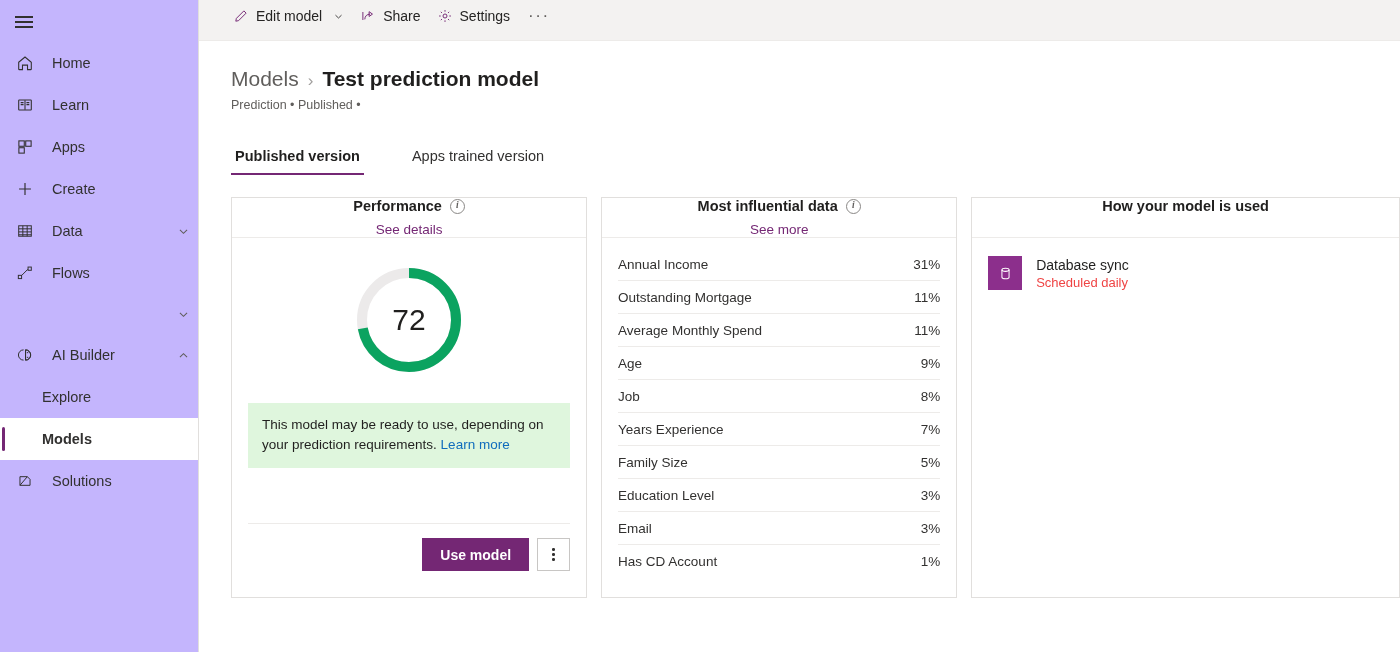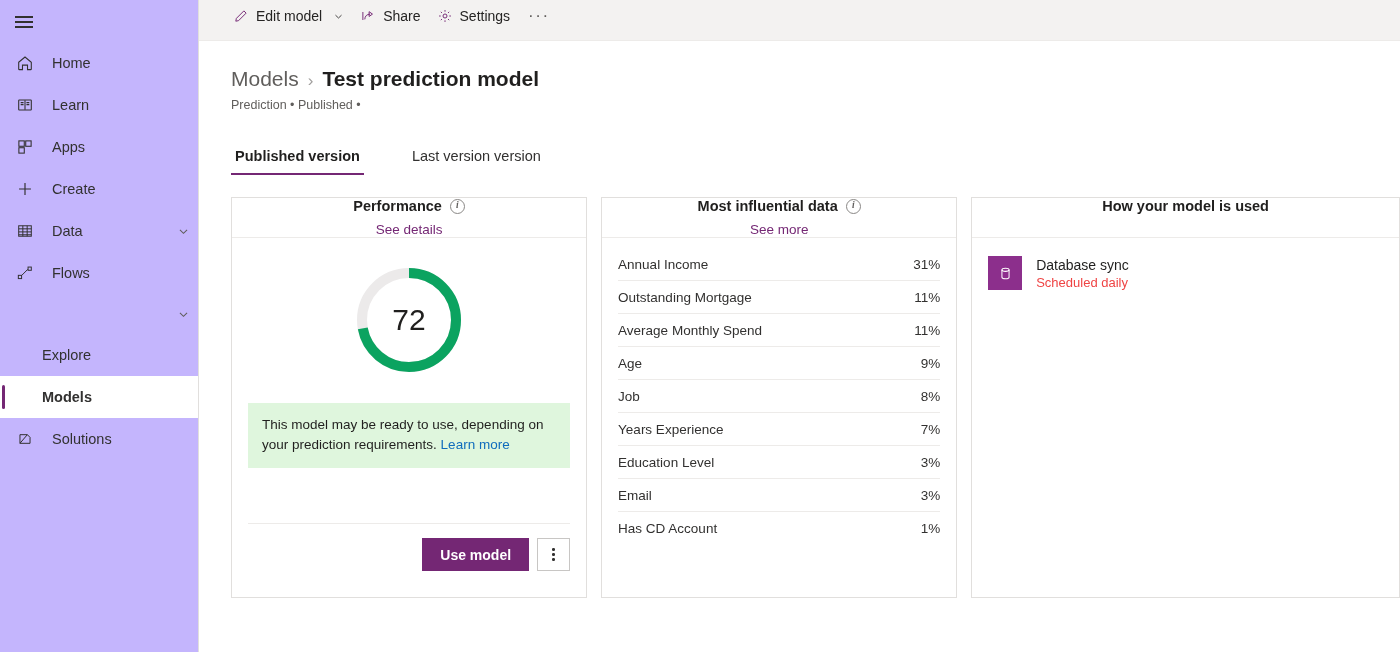--- a/index.html
+++ b/index.html
@@ -268,20 +268,37 @@
       <div class="nav-item chevron-only">
         <span class="ico"></span>
         <span class="lbl"></span>
         <span class="chev">
           <svg width="13" height="13" viewBox="0 0 16 16" fill="none" stroke="#605e5c" stroke-width="1.3">
             <path d="M3.6 6 8 10.2 12.4 6"></path>
           </svg>
         </span>
       </div>
 
+      <div class="nav-item">
+        <span class="ico">
+          <svg width="18" height="18" viewBox="0 0 20 20" fill="none" stroke="#323130" stroke-width="1.1">
+            <path d="M8.4 4.3a3.4 3.4 0 0 0 0 11.4"></path>
+            <path d="M10.6 4.3a3.4 3.4 0 0 1 0 11.4z" fill="none"></path>
+            <path d="M10.6 4.3v11.4"></path>
+            <path d="M10.6 4.3a3.4 3.4 0 0 1 0 11.4"></path>
+            <path d="M12 7.4h1.6M12 12.6h1.6"></path>
+          </svg>
+        </span>
+        <span class="lbl">AI Builder</span>
+        <span class="chev">
+          <svg width="13" height="13" viewBox="0 0 16 16" fill="none" stroke="#605e5c" stroke-width="1.3">
+            <path d="M3.6 10 8 5.8 12.4 10"></path>
+          </svg>
+        </span>
+      </div>
 
       <div class="nav-item sub">
         <span class="lbl">Explore</span>
       </div>
 
       <div class="nav-item sub selected">
         <span class="lbl">Models</span>
       </div>
 
       <div class="nav-item">
@@ -342,21 +359,21 @@
 
       <div class="breadcrumb">
         <span class="bc-link">Models</span>
         <span class="bc-sep">›</span>
         <span class="bc-current">Test prediction model</span>
       </div>
       <div class="subtitle">Prediction • Published •</div>
 
       <div class="tabs">
         <div class="tab active">Published version</div>
-        <div class="tab">Last version version</div>
+        <div class="tab">Apps trained version</div>
       </div>
 
       <div class="cards">
 
         <section class="card performance">
           <div class="card-head">
             <div class="card-title">
               <span>Performance</span>
               <span class="info-icon">i</span>
             </div>
@@ -415,20 +432,24 @@
                 <span>Age</span>
                 <span class="inf-val">9%</span>
               </div>
               <div class="inf-row">
                 <span>Job</span>
                 <span class="inf-val">8%</span>
               </div>
               <div class="inf-row">
                 <span>Years Experience</span>
                 <span class="inf-val">7%</span>
+              </div>
+              <div class="inf-row">
+                <span>Family Size</span>
+                <span class="inf-val">5%</span>
               </div>
               <div class="inf-row">
                 <span>Education Level</span>
                 <span class="inf-val">3%</span>
               </div>
               <div class="inf-row">
                 <span>Email</span>
                 <span class="inf-val">3%</span>
               </div>
               <div class="inf-row">

